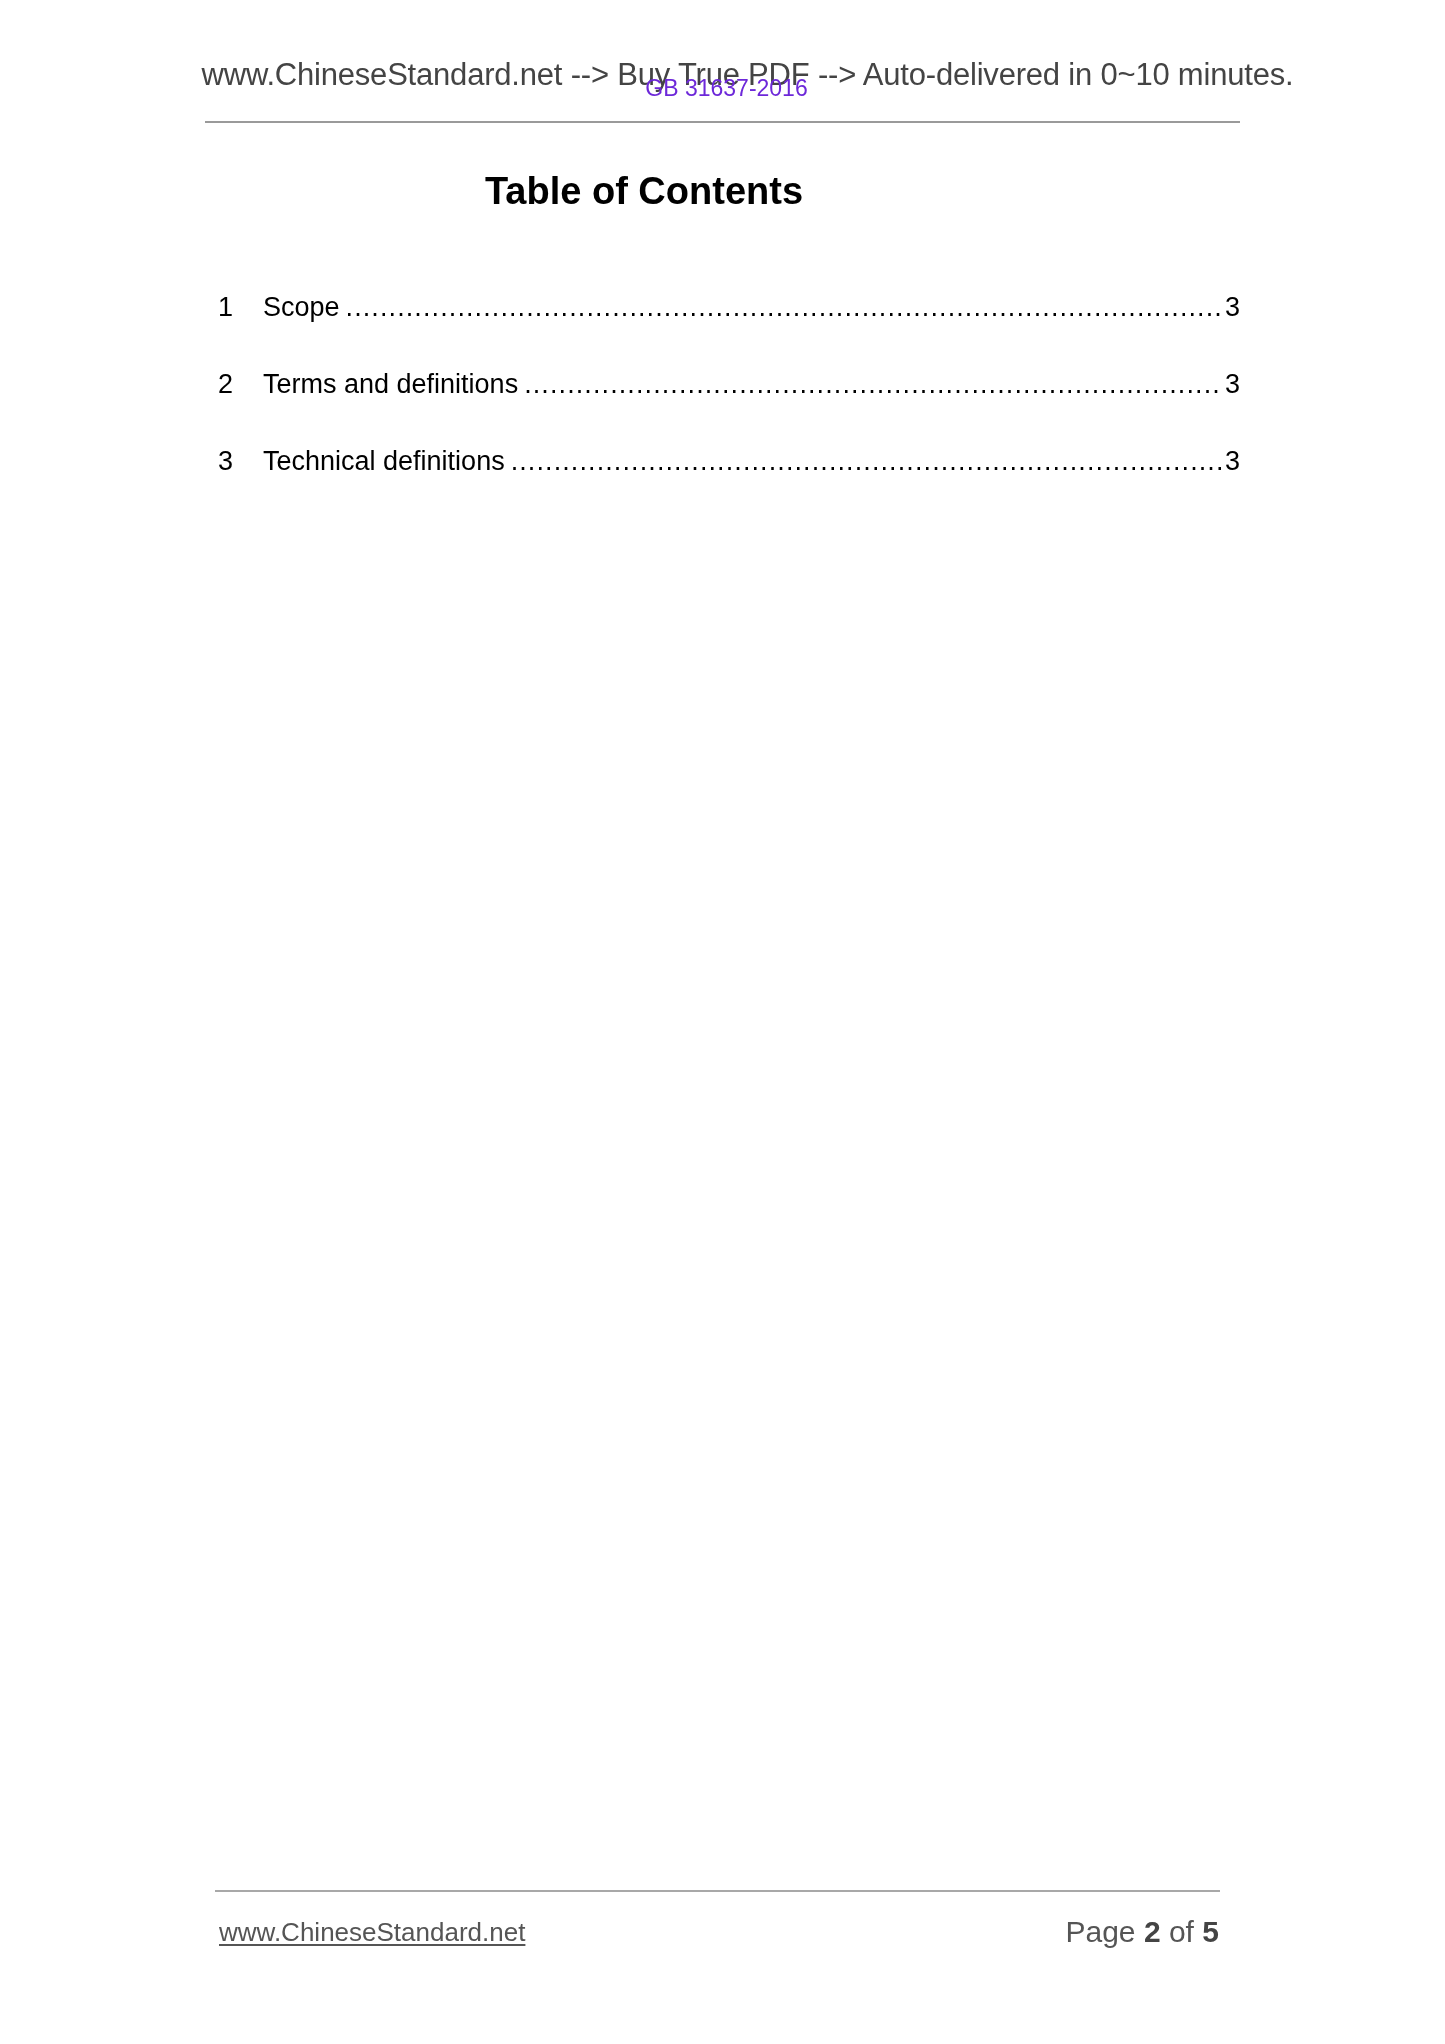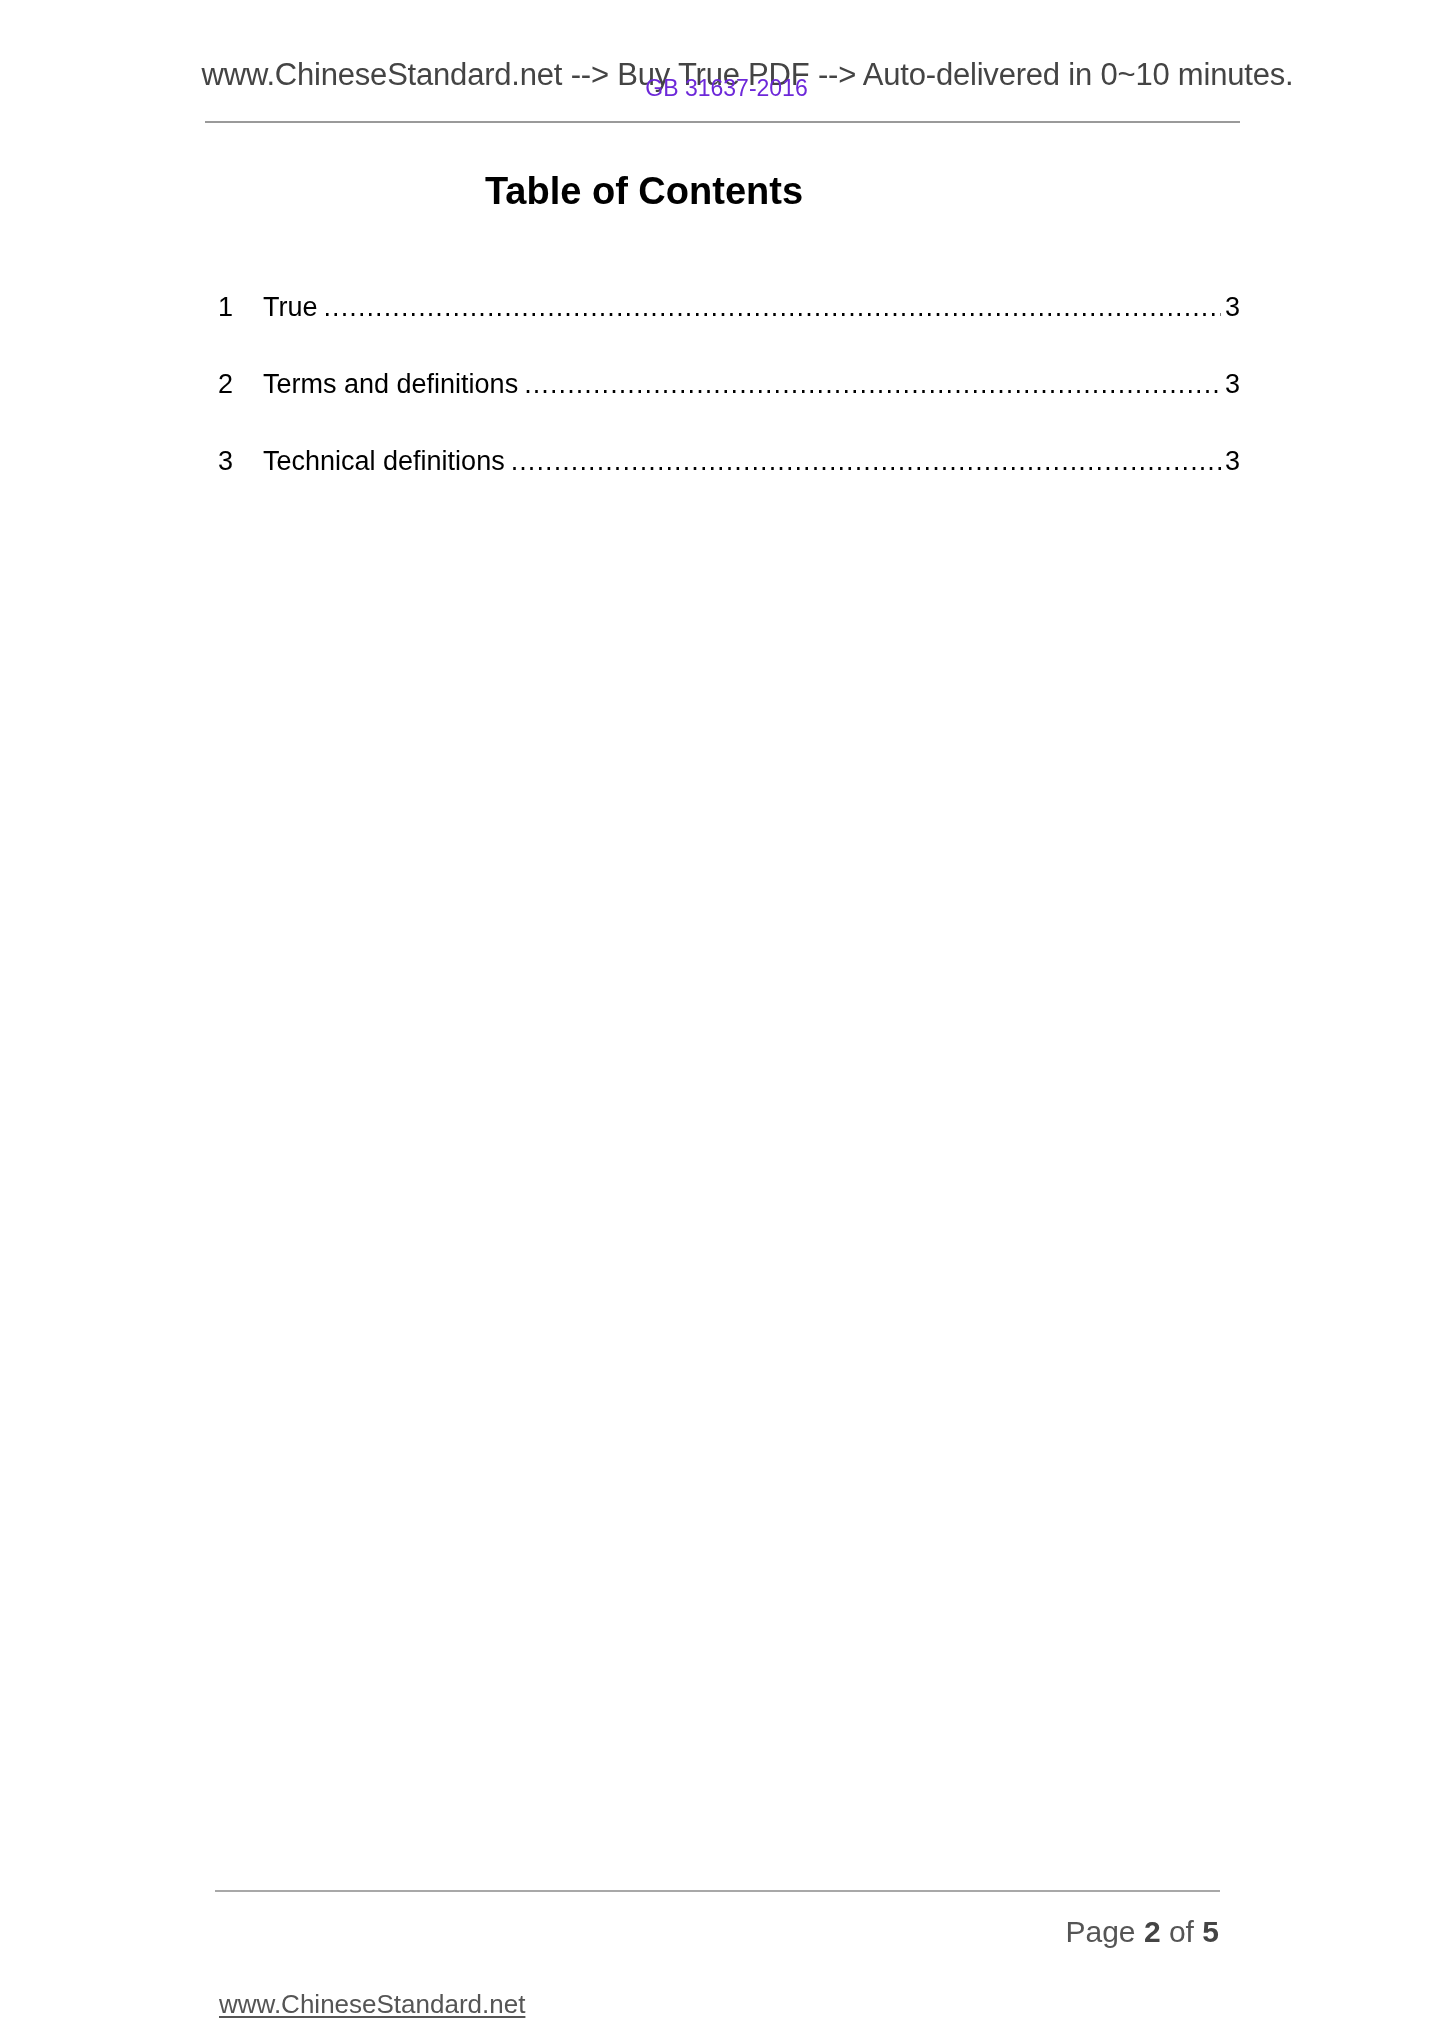--- a/index.html
+++ b/index.html
@@ -103,21 +103,21 @@
     .footer-rule {
       position: absolute;
       top: 1890px;
       left: 215px;
       width: 1005px;
       height: 2px;
       background: #a8a8a8;
     }
     .footer-link {
       position: absolute;
-      top: 1988px;
+      top: 1916px;
       left: 219px;
       font-size: 26px;
       line-height: 32px;
       color: #555;
       text-decoration: underline;
       text-decoration-thickness: 2px;
       text-underline-offset: 3px;
     }
     .footer-page {
       position: absolute;
@@ -139,21 +139,21 @@
   <div class="watermark">www.ChineseStandard.net --&gt; Buy True PDF --&gt; Auto-delivered in 0~10 minutes.</div>
   <div class="doc-code"><span>GB 31637-2016</span></div>
   <div class="header-rule"></div>
 </div>
 
 <h1 class="title" style="margin:0;">Table of Contents</h1>
 
 <div class="toc">
   <div class="toc-row">
     <span class="toc-num">1</span>
-    <span class="toc-title">True</span>
+    <span class="toc-title">Scope</span>
     <span class="toc-leader"></span>
     <span class="toc-page">3</span>
   </div>
   <div class="toc-row">
     <span class="toc-num">2</span>
     <span class="toc-title">Terms and definitions</span>
     <span class="toc-leader"></span>
     <span class="toc-page">3</span>
   </div>
   <div class="toc-row">

